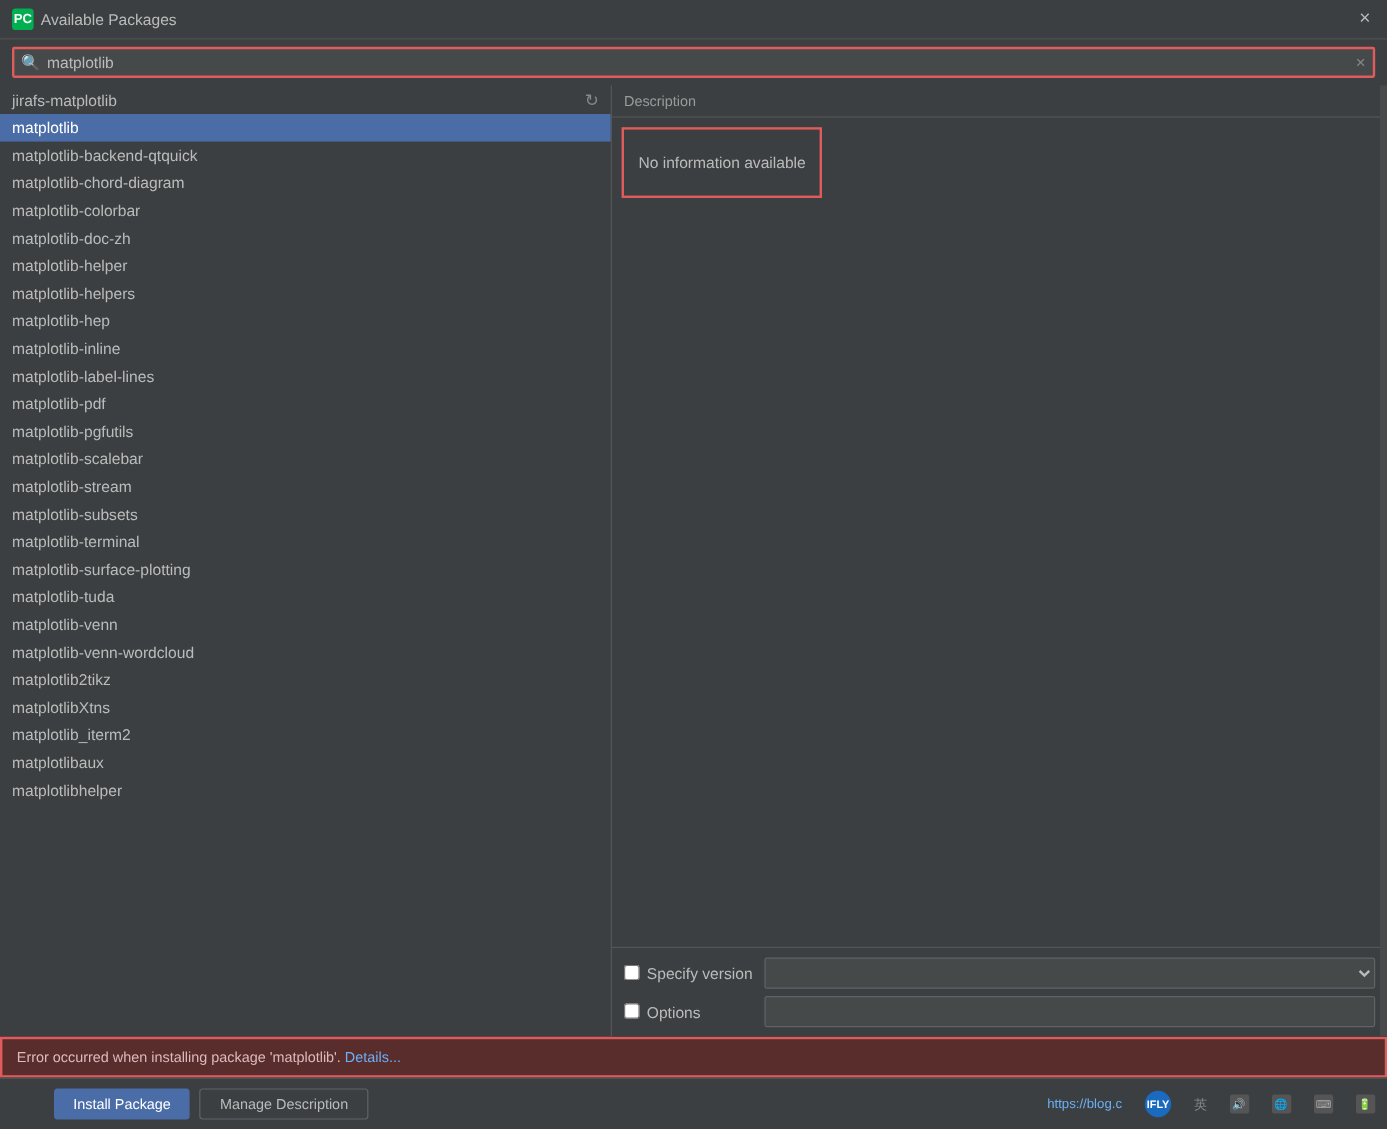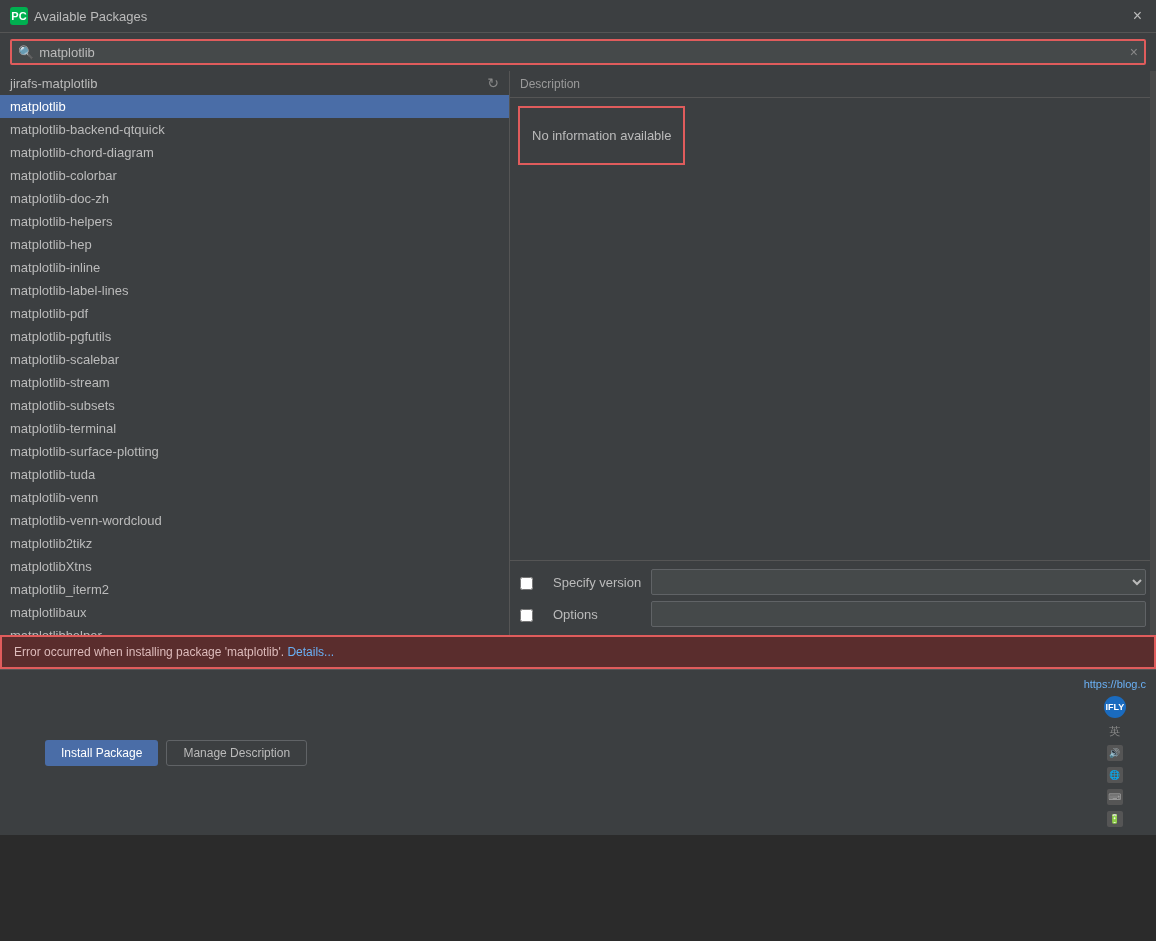--- a/index.html
+++ b/index.html
@@ -11,21 +11,21 @@
       width: 1156px;
       height: 941px;
       overflow: hidden;
       position: relative;
     }
 
     .dialog {
       position: absolute;
       top: 0; left: 0;
       width: 1156px;
-      height: 835px;
+      height: 941px;
       background: #3c3f41;
       display: flex;
       flex-direction: column;
     }
 
     .title-bar {
       background: #3c3f41;
       display: flex;
       align-items: center;
       justify-content: space-between;
@@ -207,22 +207,22 @@
     }
 
     .options-row {
       display: flex;
       align-items: center;
       gap: 8px;
     }
 
     .checkbox-wrapper {
       display: flex;
-      align-items: flex-end;
-      gap: 20px;
+      align-items: flex-start;
+      gap: 6px;
     }
 
     .checkbox-wrapper input[type="checkbox"] {
       accent-color: #4a6da7;
       width: 13px;
       height: 13px;
     }
 
     .checkbox-label {
       color: #bbbbbb;
@@ -300,24 +300,23 @@
       border: 1px solid #606366;
       border-radius: 3px;
       padding: 5px 16px;
       cursor: pointer;
       font-size: 12px;
     }
 
     .footer-right {
       display: flex;
       align-items: center;
-      gap: 6px;
+      gap: 19px;
       color: #888;
       font-size: 11px;
-      flex-direction: column;
     }
 
     .url-text {
       color: #6ab0f5;
       font-size: 11px;
     }
 
     .tray-icon {
       width: 16px;
       height: 16px;
@@ -380,20 +379,23 @@
             <span>matplotlib-backend-qtquick</span>
           </div>
           <div class="list-item">
             <span>matplotlib-chord-diagram</span>
           </div>
           <div class="list-item">
             <span>matplotlib-colorbar</span>
           </div>
           <div class="list-item">
             <span>matplotlib-doc-zh</span>
+          </div>
+          <div class="list-item">
+            <span>matplotlib-helper</span>
           </div>
           <div class="list-item">
             <span>matplotlib-helpers</span>
           </div>
           <div class="list-item">
             <span>matplotlib-hep</span>
           </div>
           <div class="list-item">
             <span>matplotlib-inline</span>
           </div>

